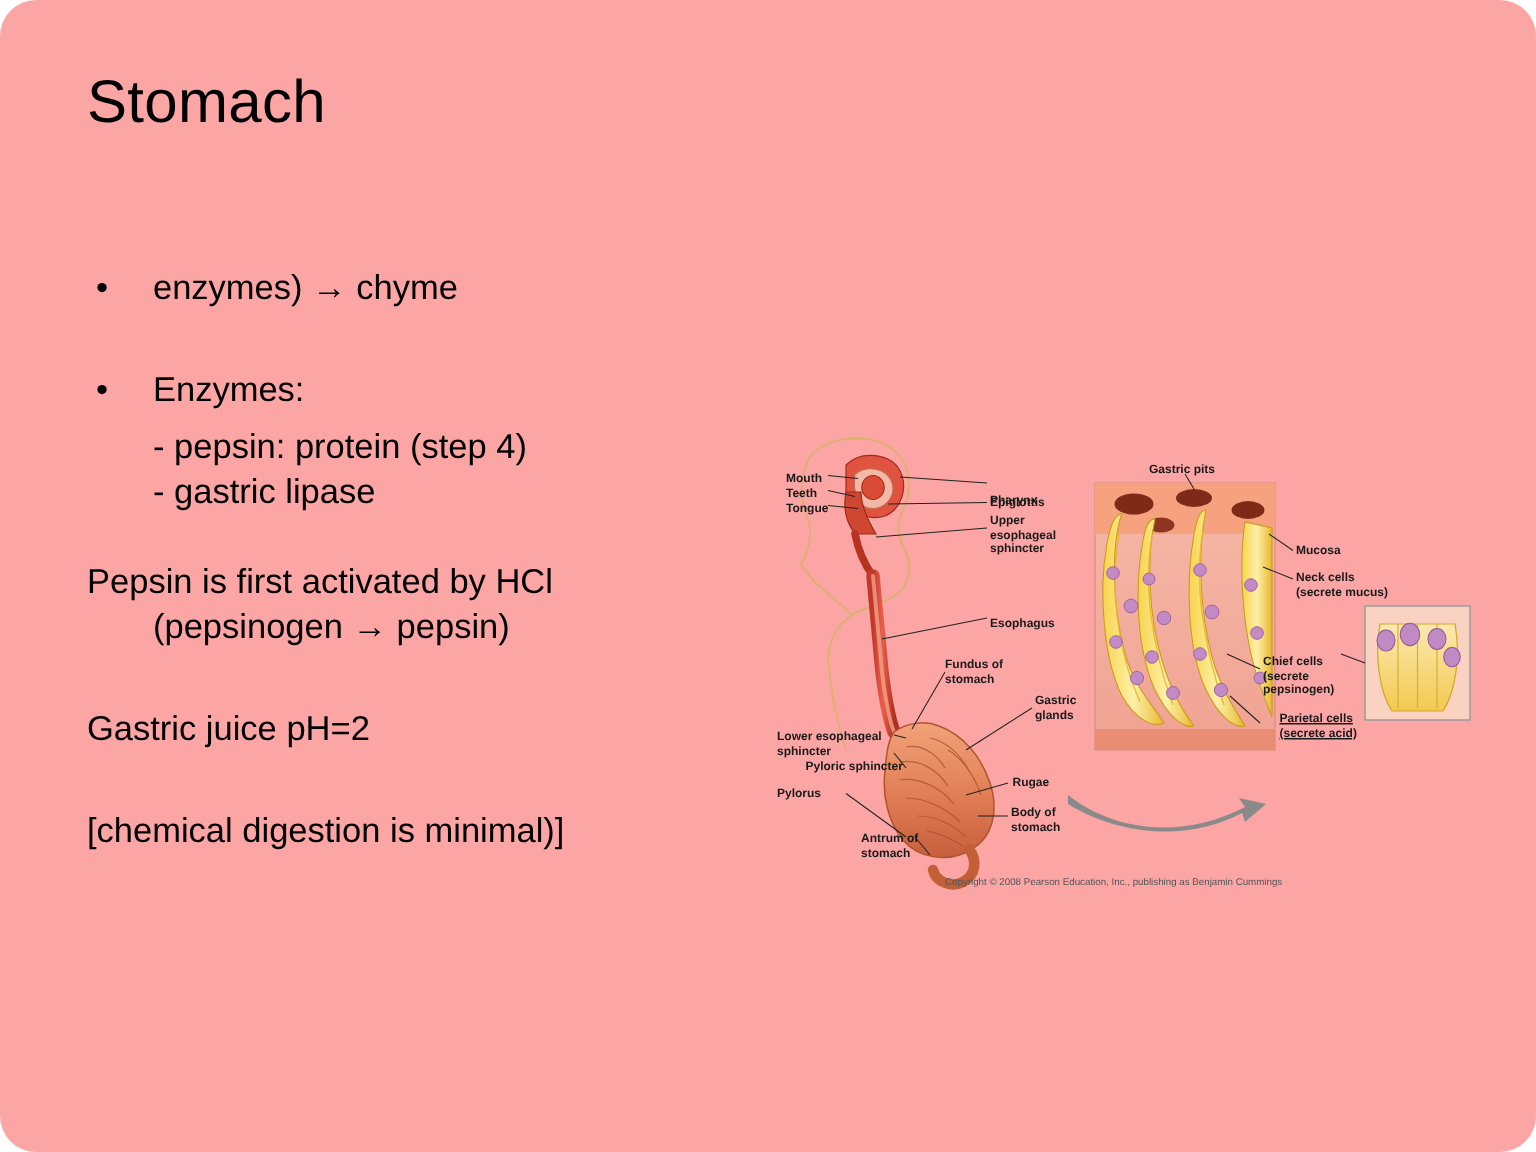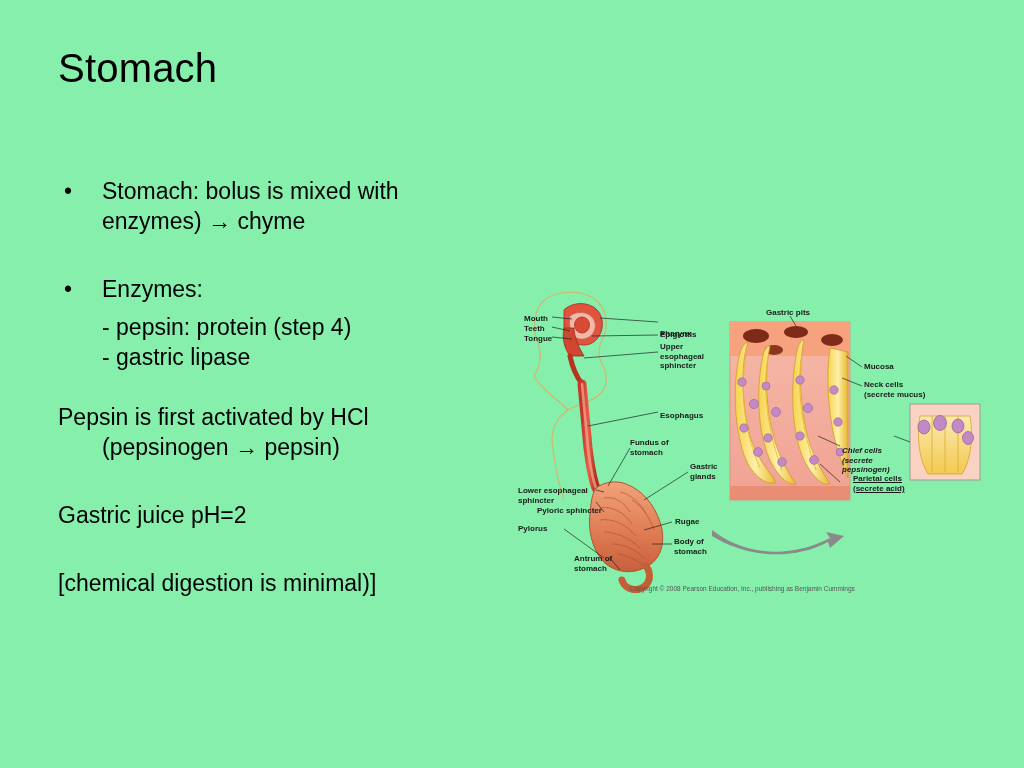--- a/index.html
+++ b/index.html
@@ -11,21 +11,22 @@
     width: 1024px;
     height: 768px;
     position: relative;
     overflow: hidden;
     font-family: "Liberation Sans", sans-serif;
     color: #000000;
   }
   .slide {
     position: absolute;
     inset: 0;
-    background: #86efac;
+    background: #fca5a5;
+    border-radius: 24px;
   }
   .slide-title {
     position: absolute;
     left: 58px;
     top: 44px;
     font-size: 40px;
     line-height: 48px;
     font-weight: normal;
     color: #000000;
     letter-spacing: 0.2px;
@@ -96,21 +97,20 @@
 <body>
 
 <div class="slide">
 
   <div class="slide-title">Stomach</div>
 
   <div class="body-col">
 
     <div class="bullet">
       <span class="dot">•</span>
-      <div>Stomach: bolus is mixed with</div>
       <div>enzymes) → chyme</div>
     </div>
 
     <div class="gap-md"></div>
 
     <div class="bullet">
       <span class="dot">•</span>
       <div>Enzymes:</div>
     </div>
 
@@ -319,21 +319,21 @@
     <div class="lbl" style="left:6px;   top:238px;">Pylorus</div>
     <div class="lbl" style="left:163px; top:231px;">Rugae</div>
     <div class="lbl" style="left:162px; top:251px;">Body of
 stomach</div>
     <div class="lbl" style="left:62px;  top:268px;">Antrum of
 stomach</div>
     <div class="lbl" style="left:254px; top:22px;">Gastric pits</div>
     <div class="lbl" style="left:352px; top:76px;text-align:right;">Mucosa</div>
     <div class="lbl" style="left:352px; top:94px;">Neck cells
 (secrete mucus)</div>
-    <div class="lbl" style="left:330px; top:160px;font-style:italic;">Chief cells
+    <div class="lbl" style="left:330px; top:150px;">Chief cells
 (secrete
 pepsinogen)</div>
     <div class="lbl" style="left:341px; top:188px;text-decoration:underline;">Parietal cells
 (secrete acid)</div>
 
     <div class="fig-credit">Copyright © 2008 Pearson Education, Inc., publishing as Benjamin Cummings</div>
   </div>
 
 </div>
 

